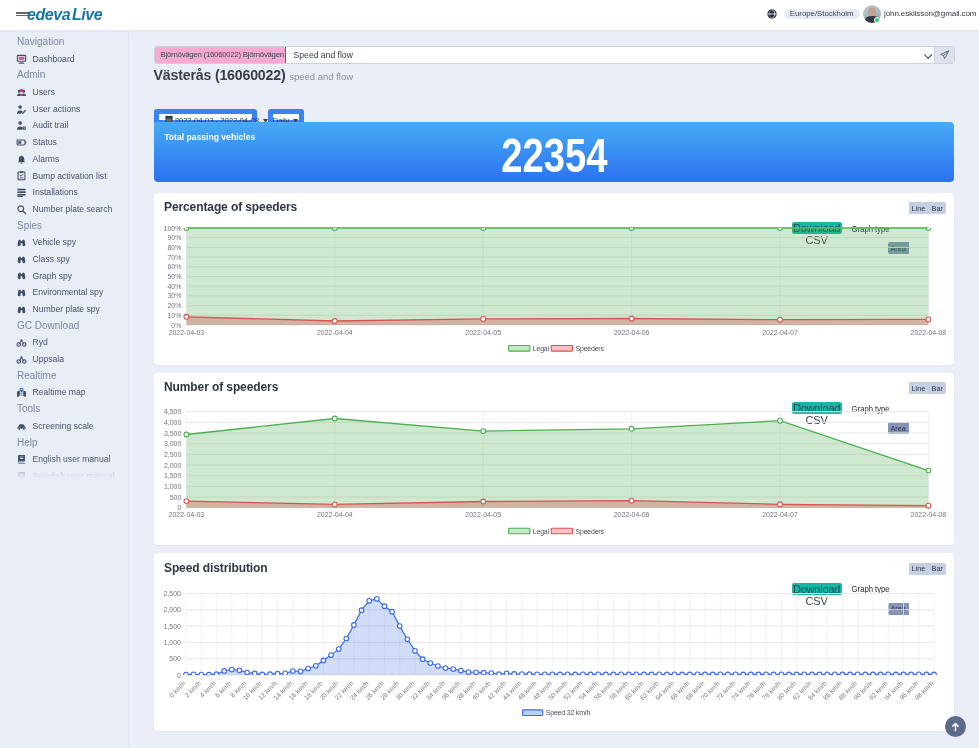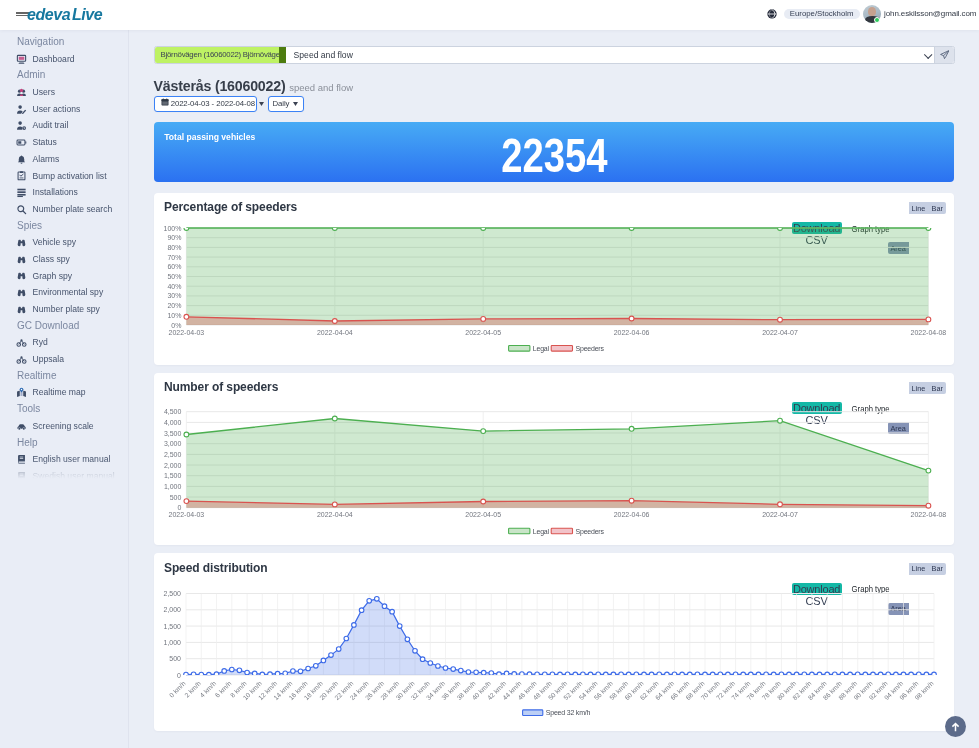--- a/index.html
+++ b/index.html
@@ -16,28 +16,28 @@
 .email { position:absolute; left:884px; top:9px; font-size:8px; letter-spacing:-0.1px; color:#333a46; }
 .sidebar { position:fixed; top:29.5px; left:0; width:128.5px; height:718.5px; background:#e9edf6; border-right:1px solid #dfe3ee; z-index:5; }
 .snav { position:relative; height:452px; overflow:hidden; }
 .snav:after { content:''; position:absolute; left:0; right:0; bottom:0; height:22px; background:linear-gradient(rgba(233,237,246,0) 0%, rgba(233,237,246,0.75) 55%, #e9edf6 85%); }
 .shead { margin:0 0 0 17px; height:16.7px; line-height:16.7px; font-size:10px; color:#7b87a0; }
 .shead:first-child { margin-top:4.5px; }
 .sitem { margin-left:16px; height:16.7px; line-height:16.7px; font-size:8.6px; color:#46536c; display:flex; align-items:center; }
 .sicon { width:16.5px; display:inline-flex; align-items:center; }
 .main { position:absolute; left:128.5px; top:29.5px; width:850.5px; }
 .selrow { position:absolute; left:25.1px; top:16.5px; width:801.3px; height:18px; display:flex; border:1px solid #ccd3df; border-radius:2.5px; background:#fff; }
-.seladd { width:131px; background:#bef264; border-right:7px solid #4d7c0f; border-radius:2px 0 0 2px; font-size:7.8px; letter-spacing:-0.25px; color:#3c4454; line-height:16px; padding-left:6px; white-space:nowrap; overflow:hidden; }
+.seladd { width:131px; background:#f9a8d4; border-right:1px solid #4d7c0f; border-radius:2px 0 0 2px; font-size:7.8px; letter-spacing:-0.25px; color:#3c4454; line-height:16px; padding-left:6px; white-space:nowrap; overflow:hidden; }
 .selval { flex:1; font-size:8.6px; color:#333a46; line-height:16px; padding-left:8px; position:relative; }
 .selval:after { content:''; position:absolute; right:4px; top:6px; width:4.5px; height:4.5px; border-right:1.3px solid #3b4252; border-bottom:1.3px solid #3b4252; transform:rotate(45deg) translateY(-2px); }
 .selbtn { width:20px; background:#dde2ec; border-left:1px solid #ccd3df; border-radius:0 2px 2px 0; display:flex; align-items:center; justify-content:center; }
-.h1row { position:absolute; left:25.1px; top:47px; }
+.h1row { position:absolute; left:25.1px; top:36px; }
 .h1row b { font-size:14.2px; font-weight:700; color:#373e4a; letter-spacing:-0.2px; white-space:nowrap; }
 .h1row span { font-size:9.5px; color:#8a8f99; }
-.datebtn { position:absolute; top:66px; height:16.5px; background:#fff; border:1px solid #3b82f6; border-radius:3px; font-size:7.8px; color:#333a46; line-height:14.5px; box-shadow:0 0 2px rgba(0,0,0,0.06); white-space:nowrap; letter-spacing:-0.1px; }
+.datebtn { position:absolute; top:79px; height:16.5px; background:#fff; border:5px solid #3b82f6; border-radius:3px; font-size:7.8px; color:#333a46; line-height:14.5px; box-shadow:0 0 2px rgba(0,0,0,0.06); white-space:nowrap; letter-spacing:-0.1px; }
 .banner { position:absolute; left:25.1px; top:92.5px; width:800.8px; height:60px; border-radius:4px; background:linear-gradient(180deg,#47abf5 0%,#2b71f1 100%); color:#fff; }
 .banner .blab { position:absolute; left:10.6px; top:9.5px; font-size:8.6px; font-weight:700; }
 .banner .bnum { position:absolute; left:0; right:0; top:4.5px; text-align:center; font-size:49px; font-weight:700; transform:scaleX(0.78); }
 .card { position:absolute; left:25.1px; width:800.8px; background:#fff; border-radius:4px; box-shadow:0 1px 2px rgba(40,50,80,0.04); }
 .chead { position:absolute; left:0; right:0; top:0; height:30px; }
 .ctitle { position:absolute; left:10.4px; top:7.5px; font-size:12px; font-weight:700; color:#2e3744; letter-spacing:-0.1px; }
 .cbtns { position:absolute; right:8px; top:9.5px; display:flex; align-items:center; }
 .dlcsv { height:12.3px; width:50px; background:#14b8a6; border:none; border-radius:2px; font-size:11px; letter-spacing:-0.2px; color:#333d52; font-family:"Liberation Sans",sans-serif; padding:0; text-align:center; }
 .gtlabel { font-size:9.6px; color:#24292f; margin:0 4px 0 6px; width:36px; display:inline-block; white-space:nowrap; transform:scaleX(0.8); transform-origin:center; }
 .btngrp { display:flex; }

